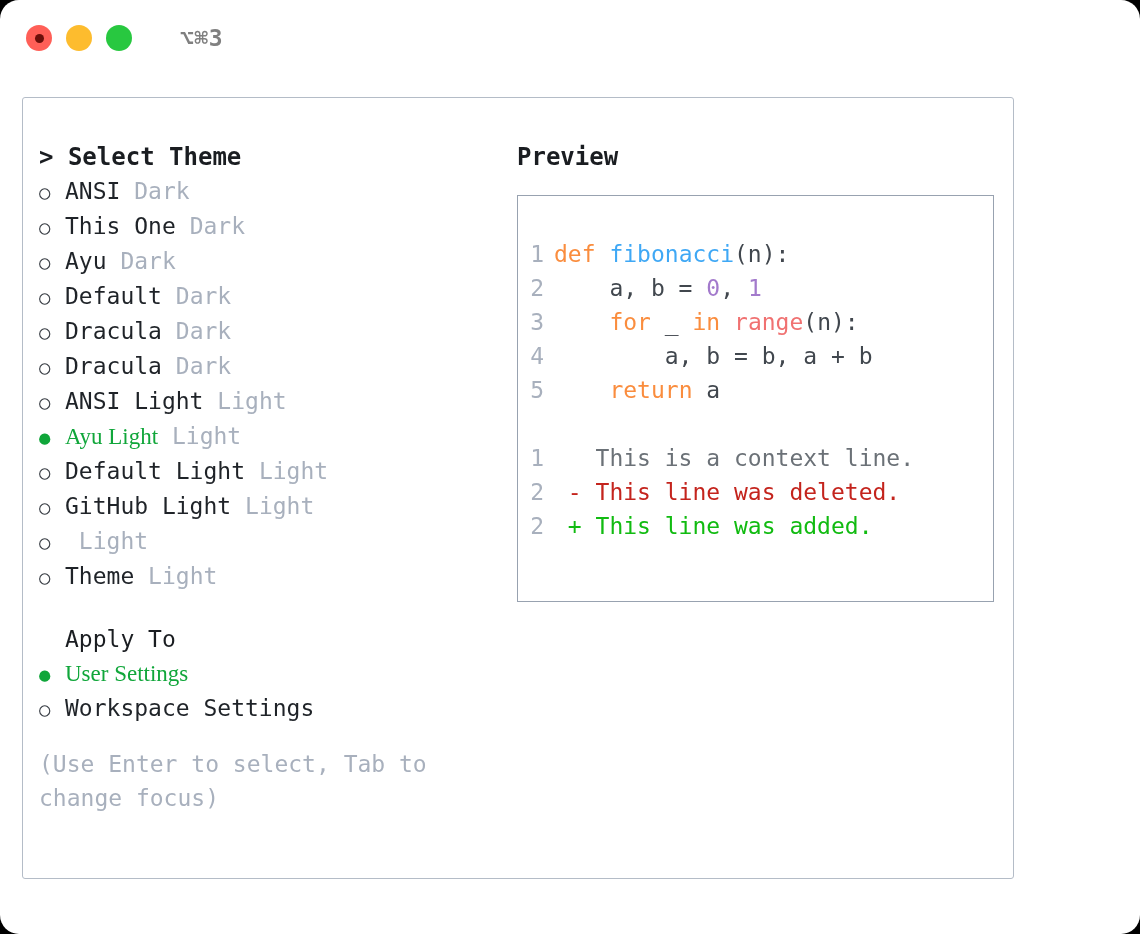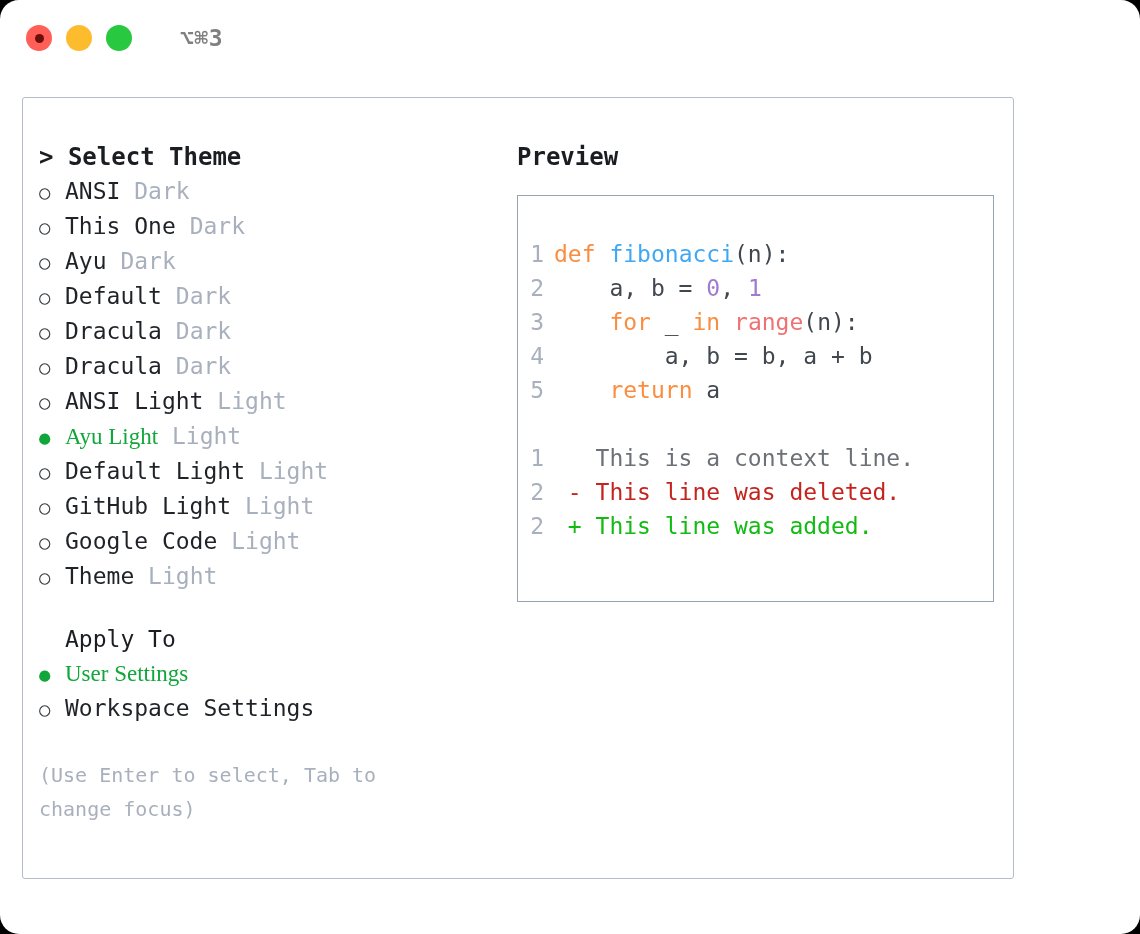--- a/index.html
+++ b/index.html
@@ -93,22 +93,22 @@
   .name  { color: #1f2328; }
   .name.sel { color: #10a63a; font-family: Liberation Serif, serif; }
   .kind  { color: #a8b0bd; }
   .section-head {
     display: flex; align-items: baseline;
     line-height: 34px; font-size: 23px; white-space: pre;
   }
   .section-head .name { color: #1a1d21; }
   .gap-28 { height: 28px; }
   .hint {
-    margin-top: 32px;
-    font-size: 20px;
+    margin-top: 21px;
+    font-size: 23px;
     line-height: 34px;
     color: #a8b0bd;
     width: 420px;
   }
 
   
   .preview-head {
     font-size: 24px;
     font-weight: bold;
     color: #1a1d21;
@@ -213,21 +213,20 @@
               <span class="name">Default Light</span>
               <span> </span><span class="kind">Light</span>
             </div>
             <div class="row">
               <span class="marker">○</span>
               <span class="name">GitHub Light</span>
               <span> </span><span class="kind">Light</span>
             </div>
             <div class="row">
               <span class="marker">○</span>
-              <span class="name">Google Code</span>
               <span> </span><span class="kind">Light</span>
             </div>
             <div class="row">
               <span class="marker">○</span>
               <span class="name">Theme</span>
               <span> </span><span class="kind">Light</span>
             </div>
           </div>
 
           <div class="gap-28"></div>

